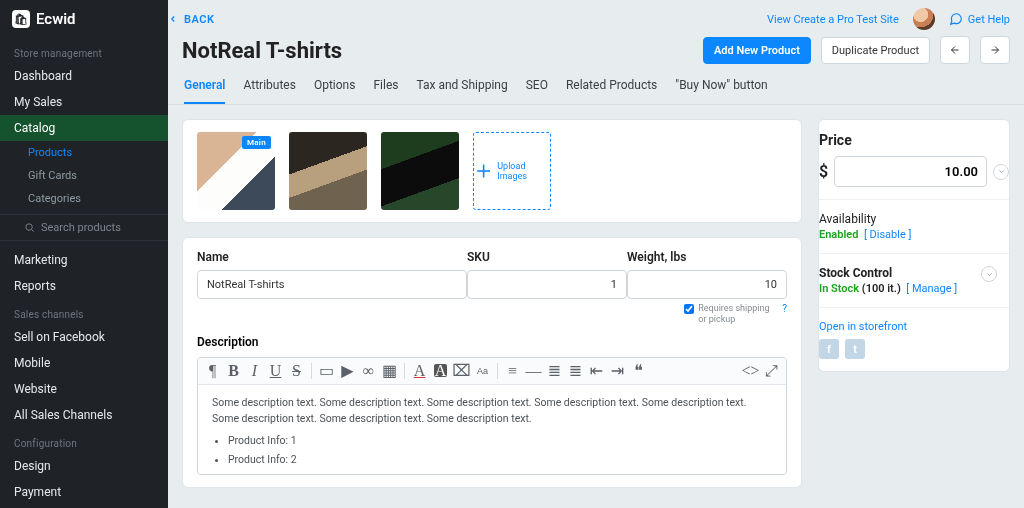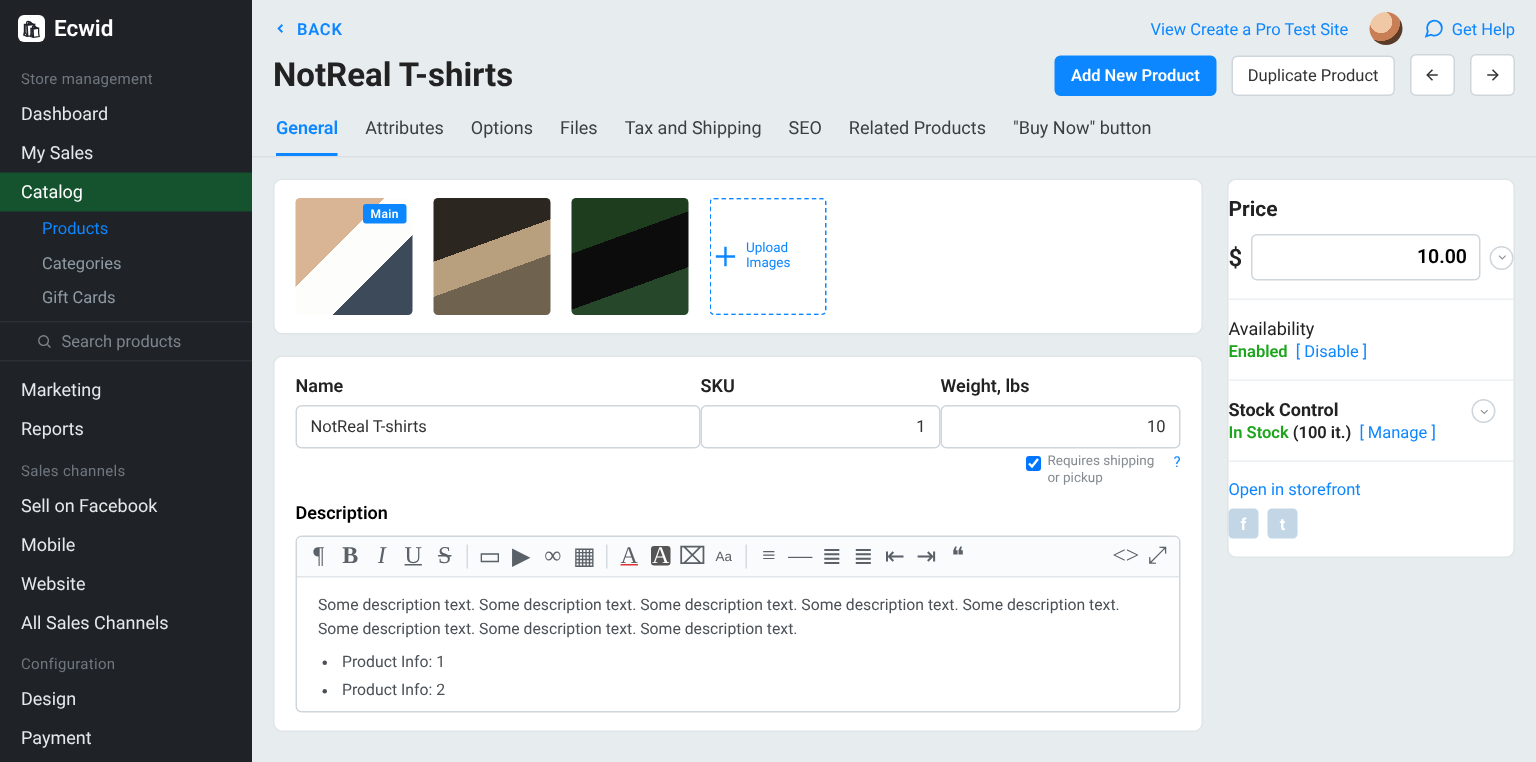--- a/index.html
+++ b/index.html
@@ -11,21 +11,21 @@
   .logo-badge { width: 18px; height: 18px; border-radius: 4px; background: #fff; color: #1f2328; display: flex; align-items: center; justify-content: center; font-size: 11px; font-weight: 700; }
   .sb-label { color: #6f767d; font-size: 10px; padding: 10px 14px 4px; letter-spacing: .2px; }
   .sb-item { padding: 6px 14px; cursor: pointer; color: #e6e9ec; }
   .sb-item.active { background: #14532d; color: #fff; }
   .sb-sub { padding: 5px 14px 5px 28px; font-size: 11px; color: #8f9aa3; cursor: pointer; }
   .sb-sub.on { color: #0d87ff; }
   .sb-search { display:flex; align-items:center; gap:6px; padding: 6px 14px 6px 24px; color:#7d858c; font-size:11px; border-top:1px solid #2b3036; border-bottom:1px solid #2b3036; margin:4px 0 6px; }
   .sb-search svg { width:11px; height:11px; }
   
   .main { flex: 1; display: flex; flex-direction: column; background:#e7ecef; }
-  .topbar { display:flex; align-items:center; justify-content:flex-end; gap:14px; padding:8px 14px 2px 14px; font-size:11px; }
+  .topbar { display:flex; align-items:center; justify-content:flex-end; gap:14px; padding:8px 14px 2px 0; font-size:11px; }
   .back { margin-right:auto; display:flex; align-items:center; gap:6px; color:#0d87ff; font-weight:600; cursor:pointer; letter-spacing:.5px; }
   .back svg { width:10px; height:10px; }
   .top-link { color:#0d87ff; cursor:pointer; }
   .avatar { width:22px; height:22px; border-radius:50%; background: radial-gradient(circle at 35% 30%, #f0c8a6 0 35%, #c97f55 36% 60%, #5a3b27 61% 100%); }
   .help { display:flex; align-items:center; gap:5px; color:#0d87ff; cursor:pointer; }
   .title-row { display:flex; align-items:center; padding: 4px 14px 6px; gap:10px; }
   .title { font-size:22px; font-weight:700; color:#222; flex:1; }
   .btn { border:1px solid #cfd6db; background:#fff; color:#333; border-radius:4px; padding:6px 10px; font-size:11px; cursor:pointer; }
   .btn.primary { background:#0d87ff; border-color:#0d87ff; color:#fff; font-weight:600; }
   .btn.square { width:30px; height:28px; display:flex; align-items:center; justify-content:center; padding:0; }
@@ -99,22 +99,22 @@
     <div class="logo-row">
       <span class="logo-badge">🛍</span>
       <span style="font-size:15px;font-weight:600">Ecwid</span>
     </div>
 
     <div class="sb-label">Store management</div>
     <div class="sb-item">Dashboard</div>
     <div class="sb-item">My Sales</div>
     <div class="sb-item active">Catalog</div>
     <div class="sb-sub on">Products</div>
+    <div class="sb-sub">Gift Cards</div>
     <div class="sb-sub">Categories</div>
-    <div class="sb-sub">Gift Cards</div>
     <div class="sb-search">
       <svg viewBox="0 0 24 24" fill="none" stroke="currentColor" stroke-width="2">
           <circle cx="11" cy="11" r="7"></circle>
           <line x1="21" y1="21" x2="16.65" y2="16.65"></line>
         </svg>
       <span>Search products</span>
     </div>
     <div class="sb-item">Marketing</div>
     <div class="sb-item">Reports</div>
 

